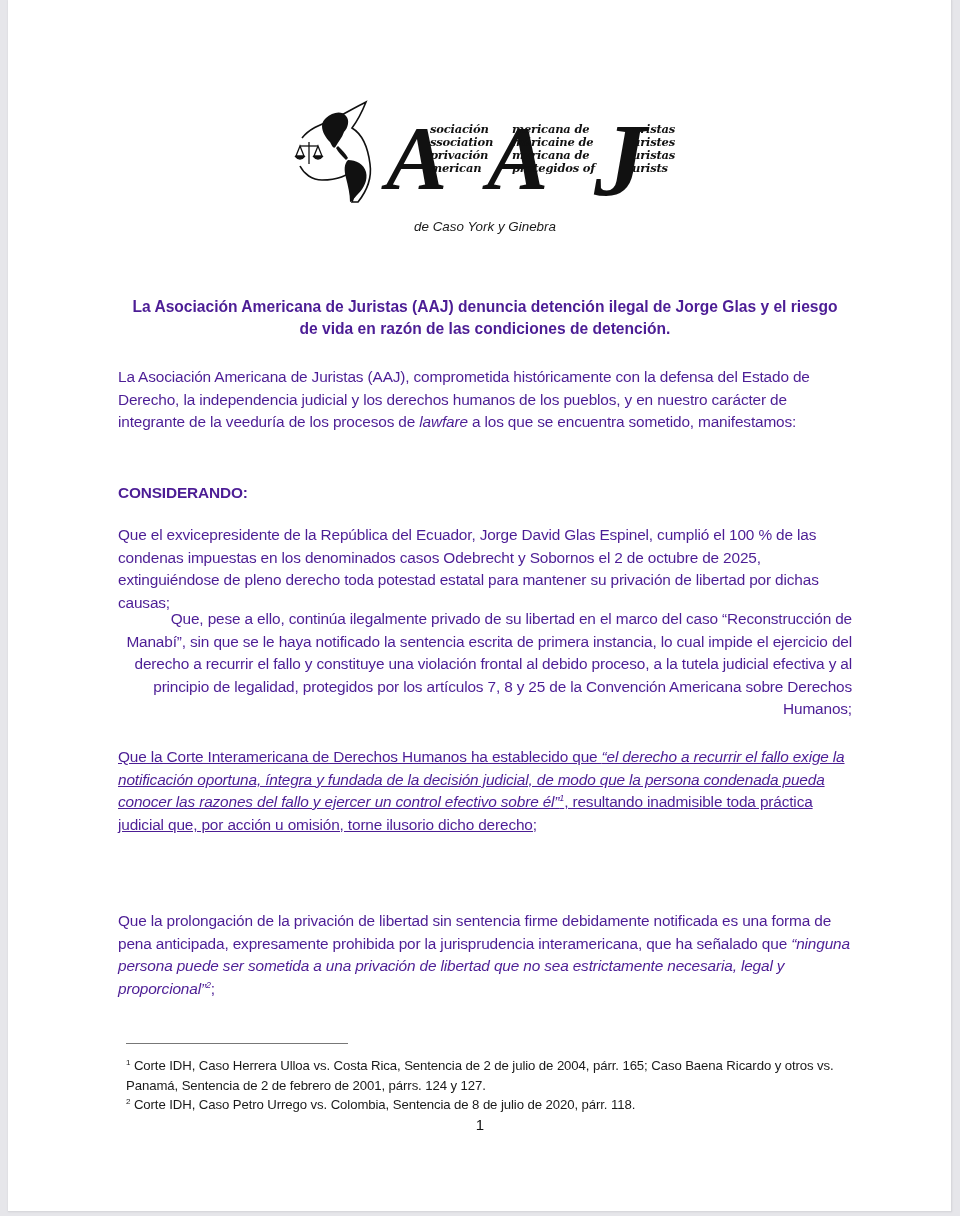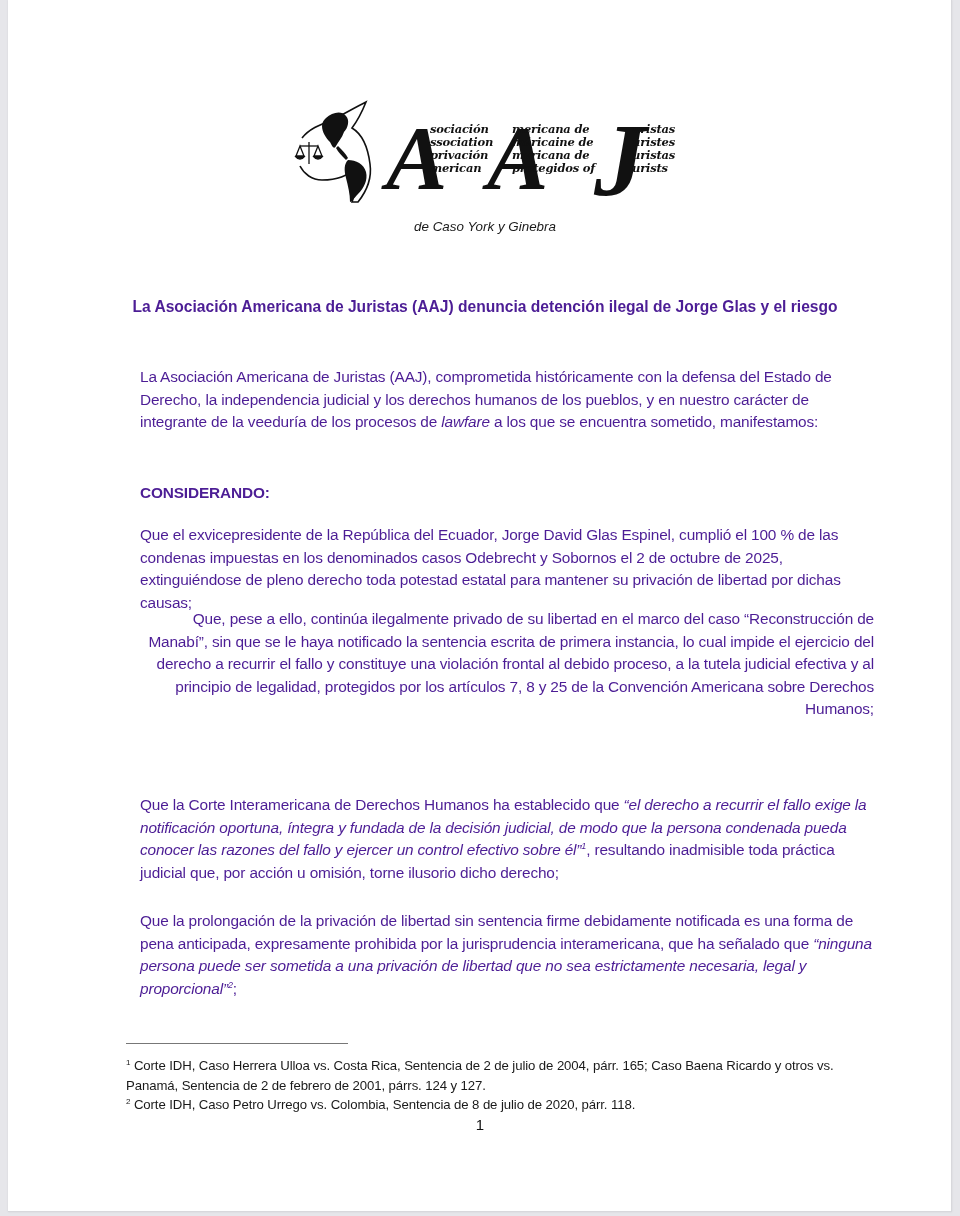--- a/index.html
+++ b/index.html
@@ -77,27 +77,26 @@
       text-align: center;
       font-weight: bold;
       font-size: 15.6px;
       line-height: 22px;
     }
 
     .para {
       font-size: 15.4px;
       line-height: 22.5px;
       letter-spacing: -0.15px;
-      margin-left: 22px;
     }
     .p-intro   { top: 366px; }
     .p-consid  { top: 482px; font-weight: bold; }
     .p-1       { top: 524px; }
     .p-2       { top: 608px; text-align: right; }
-    .p-3       { top: 794px; }
+    .p-3       { top: 746px; text-decoration: underline; }
     .p-4       { top: 910px; }
 
     .it { font-style: italic; }
     sup { font-size: 9px; line-height: 0; vertical-align: super; }
 
     
     .fn-rule {
       position: absolute;
       left: 118px;
       top: 1043px;
@@ -178,20 +177,21 @@
       <div>urists</div>
     </div>
   </div>
 
   <div class="content subtitle">
     <div>de Caso York y Ginebra</div>
   </div>
 
   <div class="content doc-title">
     <div>La Asociación Americana de Juristas (AAJ) denuncia detención ilegal de Jorge Glas y el riesgo</div>
+    <div>de vida en razón de las condiciones de detención.</div>
   </div>
 
   <div class="content para p-intro"><span>La Asociación Americana de Juristas (AAJ), comprometida históricamente con la defensa del Estado de Derecho, la independencia judicial y los derechos humanos de los pueblos, y en nuestro carácter de integrante de la veeduría de los procesos de </span><span class="it">lawfare</span><span> a los que se encuentra sometido, manifestamos:</span></div>
 
   <div class="content para p-consid">CONSIDERANDO:</div>
 
   <div class="content para p-1">Que el exvicepresidente de la República del Ecuador, Jorge David Glas Espinel, cumplió  el 100 % de las condenas impuestas en los denominados casos Odebrecht y Sobornos el 2 de octubre de 2025, extinguiéndose de pleno derecho toda potestad estatal para mantener su privación de libertad por dichas causas;</div>
 
   <div class="content para p-2">Que, pese a ello, continúa ilegalmente privado de su libertad en el marco del caso “Reconstrucción de Manabí”, sin que se le haya notificado la sentencia escrita de primera instancia, lo cual impide el ejercicio del derecho a recurrir el fallo y constituye una violación frontal al debido proceso, a la tutela judicial efectiva y al principio de legalidad, protegidos por los artículos 7, 8 y 25 de la Convención Americana sobre Derechos Humanos;</div>
 

